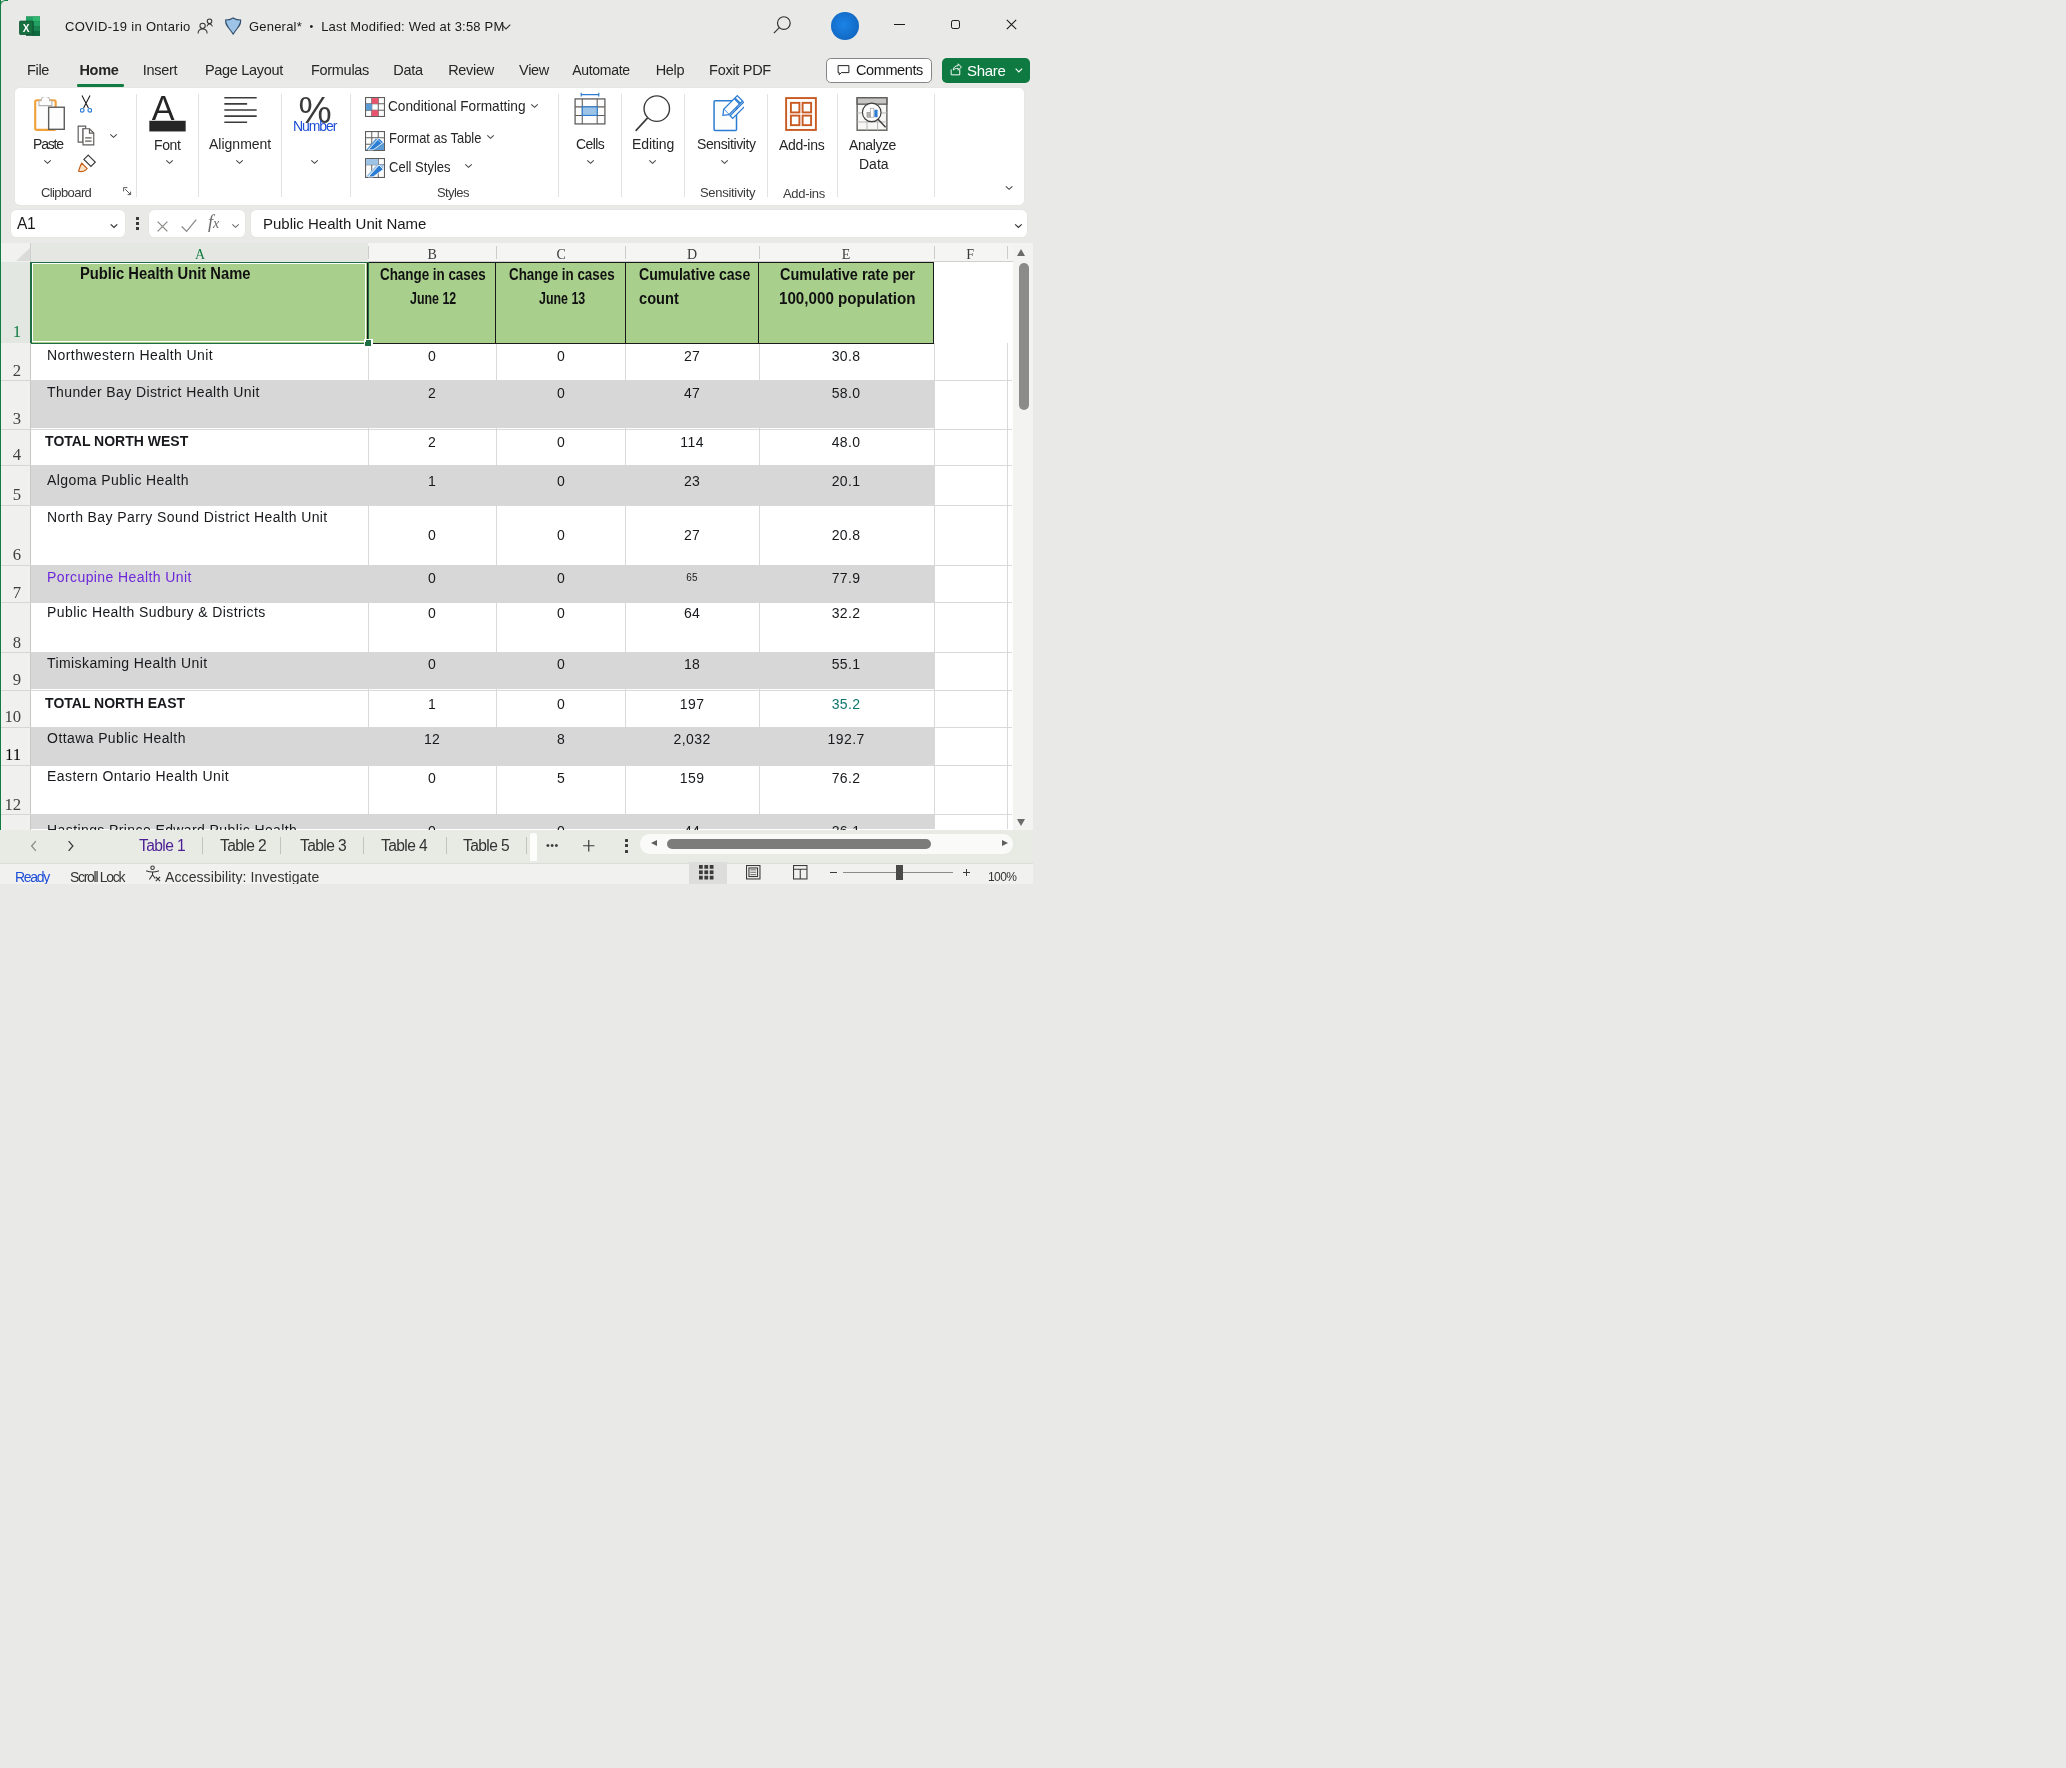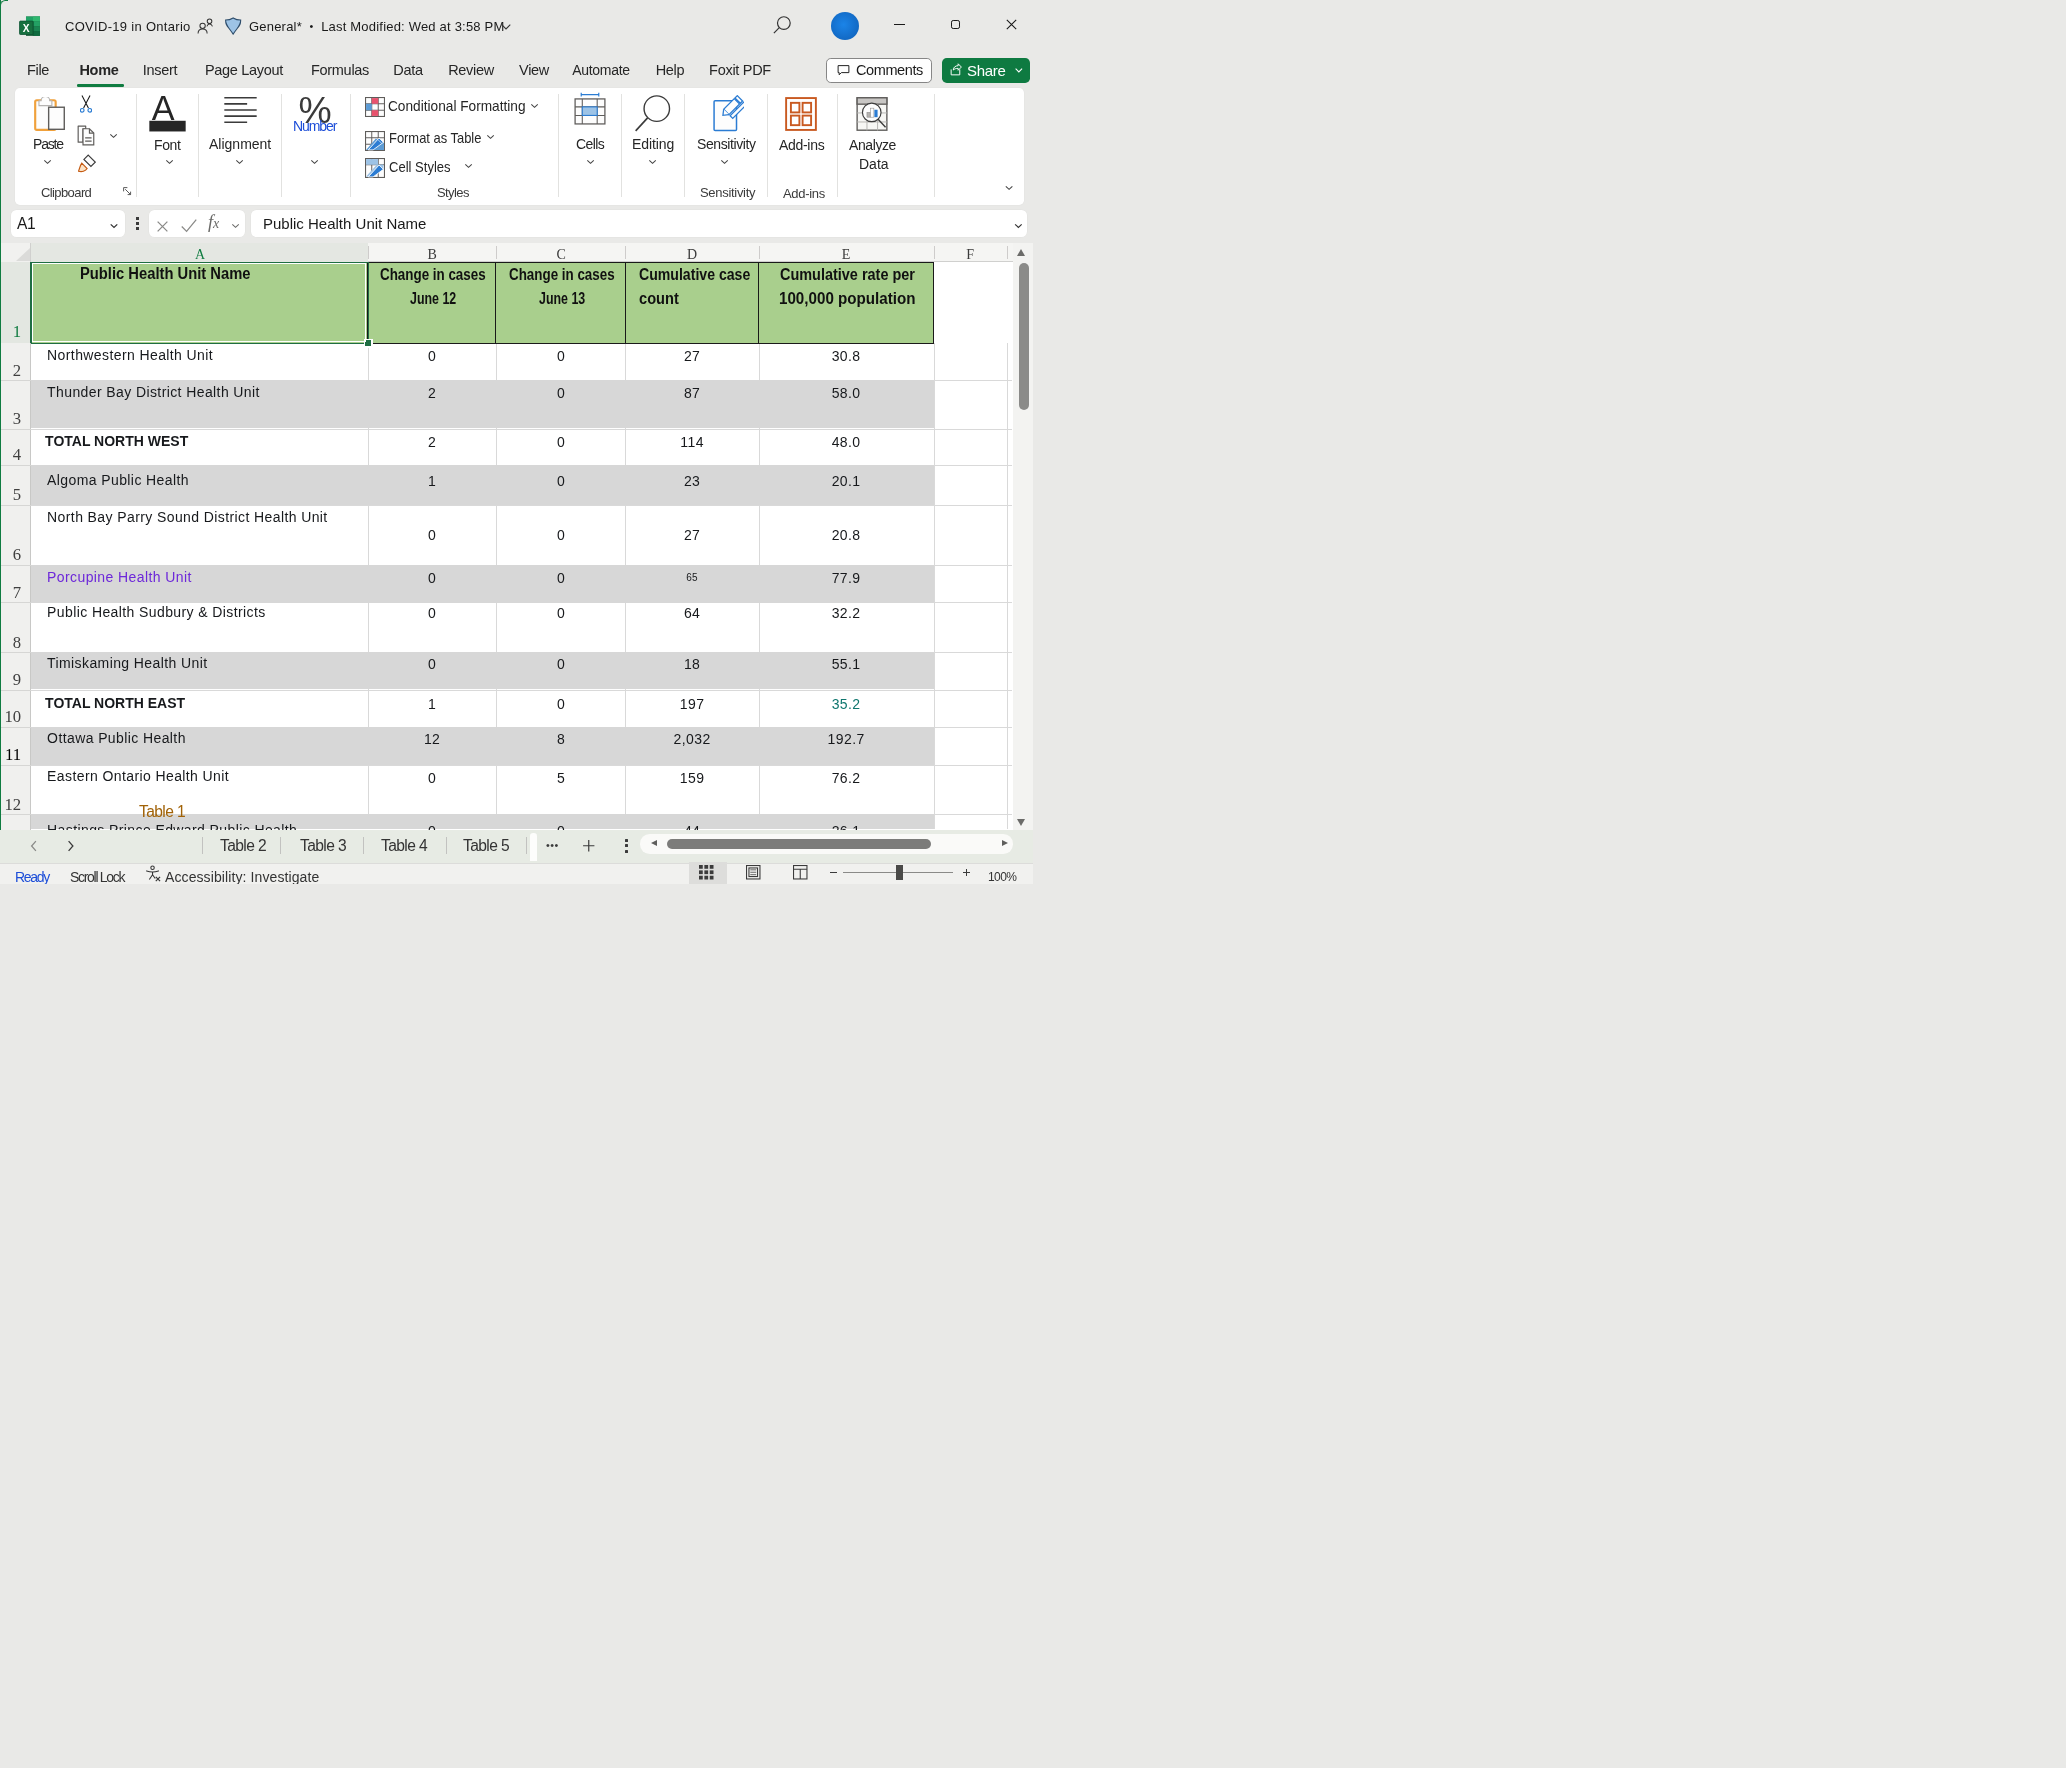--- a/index.html
+++ b/index.html
@@ -343,21 +343,21 @@
 <div class="abs" style="left:364px;top:97px;width:6px;height:6px;background:#1f6e43"></div>
 <div class="abs" style="left:31px;top:20.4px;width:334px;height:79px;border:1.1px solid #fff;box-sizing:border-box"></div>
 <div class="txt" style="left:46px;top:105px;letter-spacing:0.4px;font-size:14px;color:#17191c;line-height:14px">Northwestern Health Unit</div>
 <div class="txt" style="left:431px;top:106px;transform:translateX(-50%);letter-spacing:0.4px;font-size:14px;color:#17191c;line-height:14px">0</div>
 <div class="txt" style="left:560px;top:106px;transform:translateX(-50%);letter-spacing:0.4px;font-size:14px;color:#17191c;line-height:14px">0</div>
 <div class="txt" style="left:691px;top:106px;transform:translateX(-50%);letter-spacing:0.4px;font-size:14px;color:#17191c;line-height:14px">27</div>
 <div class="txt" style="left:845px;top:106px;transform:translateX(-50%);letter-spacing:0.4px;font-size:14px;color:#17191c;line-height:14px">30.8</div>
 <div class="txt" style="left:46px;top:142px;letter-spacing:0.4px;font-size:14px;color:#17191c;line-height:14px">Thunder Bay District Health Unit</div>
 <div class="txt" style="left:431px;top:143px;transform:translateX(-50%);letter-spacing:0.4px;font-size:14px;color:#17191c;line-height:14px">2</div>
 <div class="txt" style="left:560px;top:143px;transform:translateX(-50%);letter-spacing:0.4px;font-size:14px;color:#17191c;line-height:14px">0</div>
-<div class="txt" style="left:691px;top:143px;transform:translateX(-50%);letter-spacing:0.4px;font-size:14px;color:#17191c;line-height:14px">87</div>
+<div class="txt" style="left:691px;top:143px;transform:translateX(-50%);letter-spacing:0.4px;font-size:14px;color:#17191c;line-height:14px">47</div>
 <div class="txt" style="left:845px;top:143px;transform:translateX(-50%);letter-spacing:0.4px;font-size:14px;color:#17191c;line-height:14px">58.0</div>
 <div class="txt" style="left:44px;top:191px;font-weight:700;letter-spacing:0;font-size:14px;color:#17191c;line-height:14px">TOTAL NORTH WEST</div>
 <div class="txt" style="left:431px;top:192px;transform:translateX(-50%);letter-spacing:0.4px;font-size:14px;color:#17191c;line-height:14px">2</div>
 <div class="txt" style="left:560px;top:192px;transform:translateX(-50%);letter-spacing:0.4px;font-size:14px;color:#17191c;line-height:14px">0</div>
 <div class="txt" style="left:691px;top:192px;transform:translateX(-50%);letter-spacing:0.4px;font-size:14px;color:#17191c;line-height:14px">114</div>
 <div class="txt" style="left:845px;top:192px;transform:translateX(-50%);letter-spacing:0.4px;font-size:14px;color:#17191c;line-height:14px">48.0</div>
 <div class="txt" style="left:46px;top:230px;letter-spacing:0.4px;font-size:14px;color:#17191c;line-height:14px">Algoma Public Health</div>
 <div class="txt" style="left:431px;top:231px;transform:translateX(-50%);letter-spacing:0.4px;font-size:14px;color:#17191c;line-height:14px">1</div>
 <div class="txt" style="left:560px;top:231px;transform:translateX(-50%);letter-spacing:0.4px;font-size:14px;color:#17191c;line-height:14px">0</div>
 <div class="txt" style="left:691px;top:231px;transform:translateX(-50%);letter-spacing:0.4px;font-size:14px;color:#17191c;line-height:14px">23</div>
@@ -407,21 +407,21 @@
 <div class="abs" style="left:1017px;top:249px;width:0;height:0;border-left:4.8px solid transparent;border-right:4.8px solid transparent;border-bottom:7px solid #6b6b69"></div>
 <div class="abs" style="left:1019px;top:263px;width:10.2px;height:147px;border-radius:5.4px;background:#8b8b89"></div>
 <div class="abs" style="left:1017px;top:819px;width:0;height:0;border-left:4.8px solid transparent;border-right:4.8px solid transparent;border-top:7px solid #6b6b69"></div>
 <div class="abs" style="left:0;top:830px;width:1033px;height:33px;background:#e7ebe4"></div>
 <svg class="abs" style="left:30px;top:840px" width="7.5" height="12" viewBox="0 0 14 22" fill="none" stroke="#8a8a88" stroke-width="2.4">
     <path d="M11 2 L3 11 L11 20"></path>
   </svg>
 <svg class="abs" style="left:67px;top:840px" width="7.5" height="12" viewBox="0 0 14 22" fill="none" stroke="#3b3b3b" stroke-width="2.4">
     <path d="M3 2 L11 11 L3 20"></path>
   </svg>
-<div class="txt" style="left:162px;top:804px;transform:translateX(-50%);font-size:15.6px;line-height:15.6px;letter-spacing:-0.6px;color:#a16207">Table 1</div>
+<div class="txt" style="left:162px;top:838px;transform:translateX(-50%);font-size:15.6px;line-height:15.6px;letter-spacing:-0.6px;color:#4c1d95">Table 1</div>
 <div class="txt" style="left:243px;top:838px;transform:translateX(-50%);font-size:15.6px;line-height:15.6px;letter-spacing:-0.6px;color:#333">Table 2</div>
 <div class="txt" style="left:323px;top:838px;transform:translateX(-50%);font-size:15.6px;line-height:15.6px;letter-spacing:-0.6px;color:#333">Table 3</div>
 <div class="txt" style="left:404px;top:838px;transform:translateX(-50%);font-size:15.6px;line-height:15.6px;letter-spacing:-0.6px;color:#333">Table 4</div>
 <div class="txt" style="left:486px;top:838px;transform:translateX(-50%);font-size:15.6px;line-height:15.6px;letter-spacing:-0.6px;color:#333">Table 5</div>
 <div class="abs" style="left:202px;top:837px;width:0.5px;height:17px;background:#c2c2c0"></div>
 <div class="abs" style="left:280px;top:837px;width:0.5px;height:17px;background:#c2c2c0"></div>
 <div class="abs" style="left:363px;top:837px;width:0.5px;height:17px;background:#c2c2c0"></div>
 <div class="abs" style="left:446px;top:837px;width:0.5px;height:17px;background:#c2c2c0"></div>
 <div class="abs" style="left:526px;top:837px;width:0.5px;height:17px;background:#c2c2c0"></div>
 <div class="abs" style="left:530px;top:833px;width:6.5px;height:28px;border-radius:3.2px 3.2px 0 0;background:#fdfdfc"></div>

